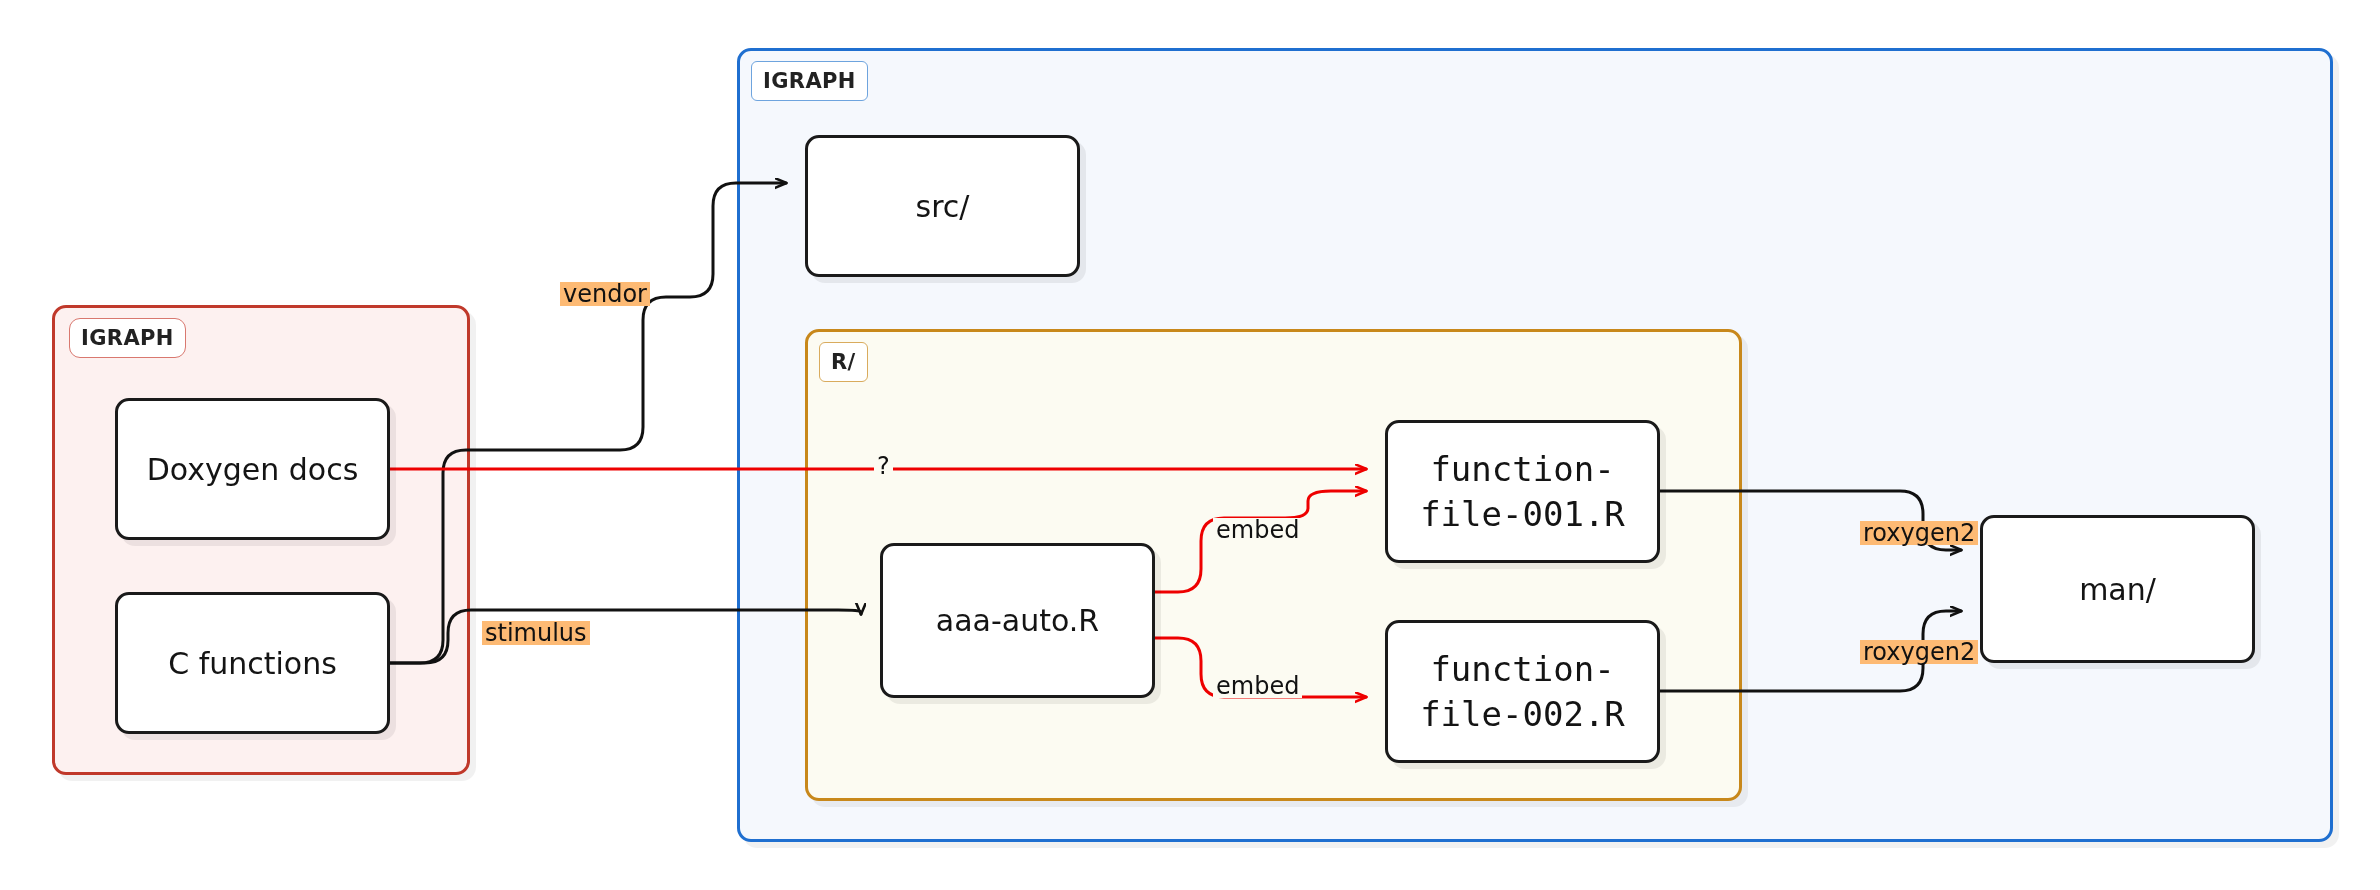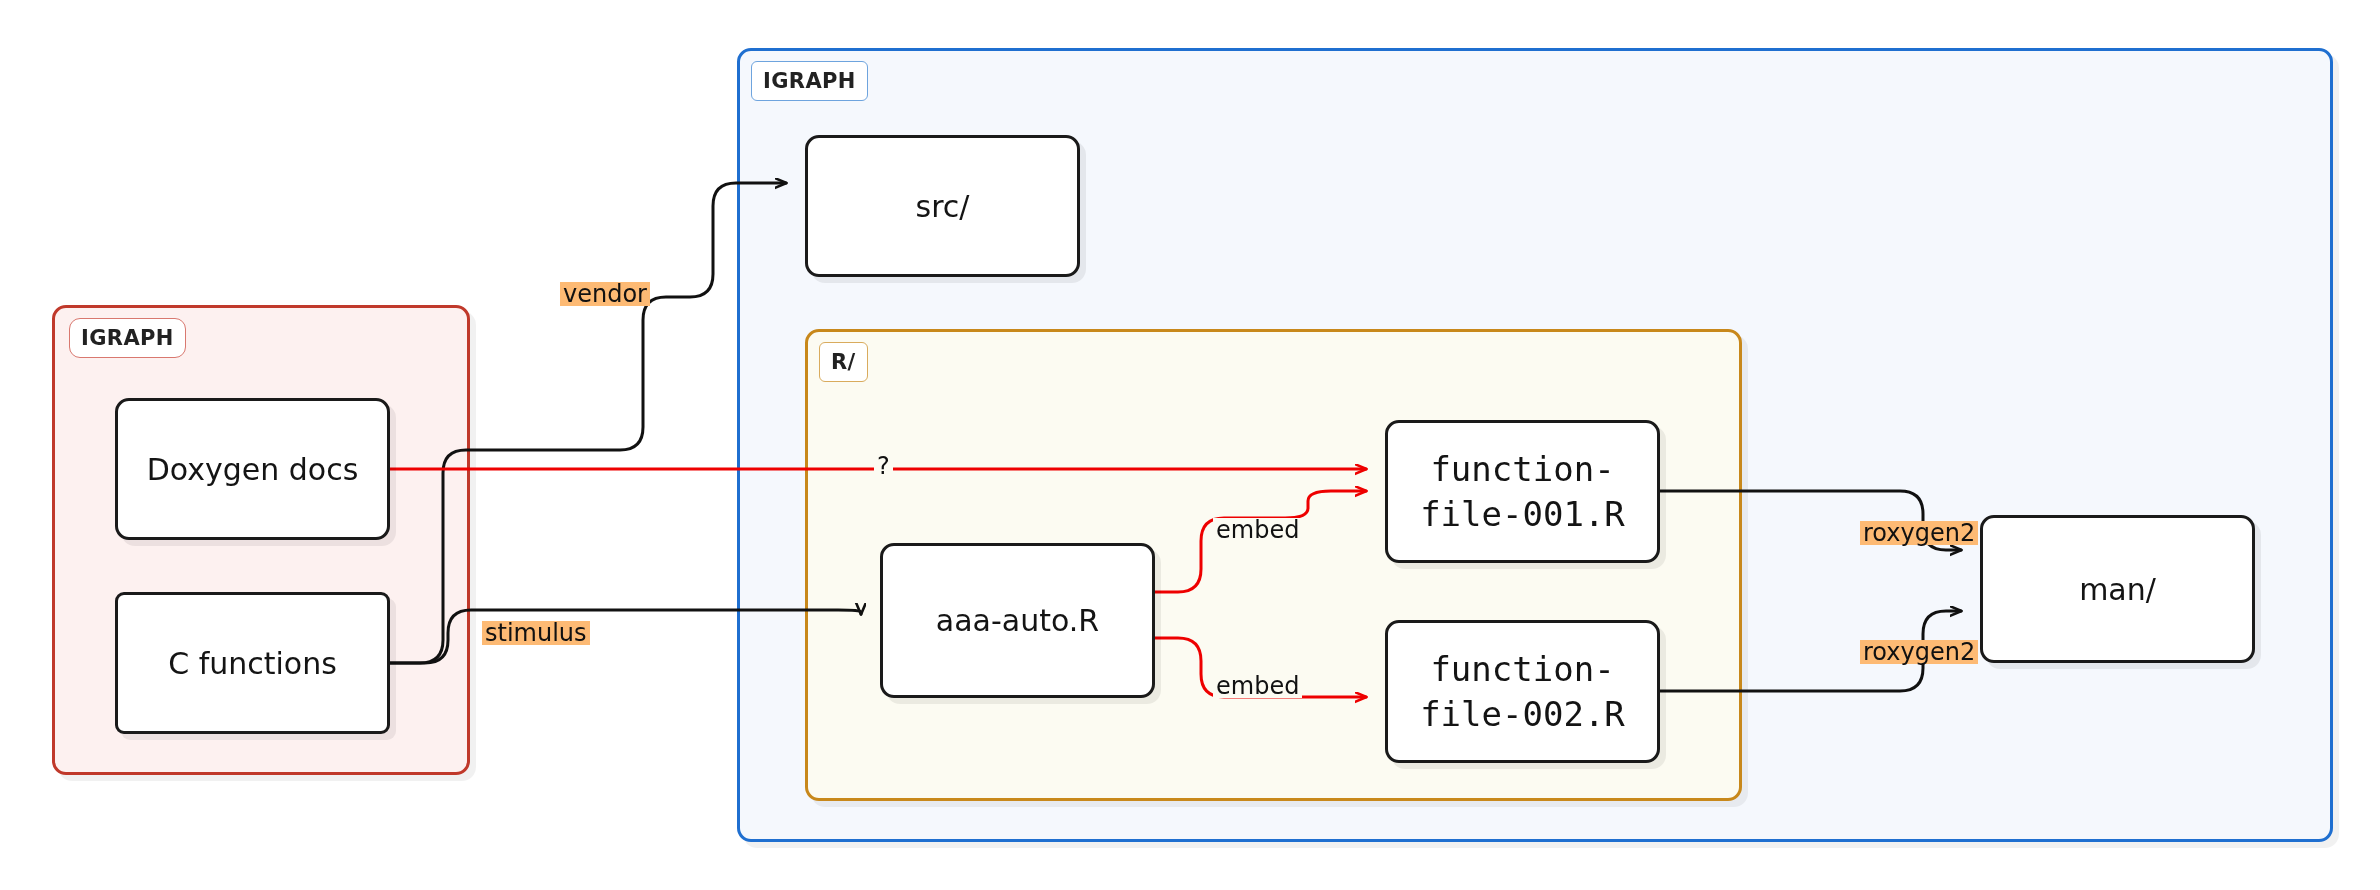--- a/index.html
+++ b/index.html
@@ -130,21 +130,21 @@
 
       <path d="M1660,691 L1900,691 Q1923,691 1923,668 L1923,634 Q1923,611 1946,611
                L1961,611" stroke="#111111" marker-end="url(#arrow-black)"></path>
     </g>
   </svg>
 
   <div id="nodes-root">
       <div class="node sans" style="left: 115px; top: 398px; width: 275px; height: 142px;">
         <span style="white-space: pre-line; text-align: center;">Doxygen docs</span>
       </div>
-      <div class="node sans" style="left: 115px; top: 592px; width: 275px; height: 142px; border-radius: 9px;">
+      <div class="node sans" style="left: 115px; top: 592px; width: 275px; height: 142px;">
         <span style="white-space: pre-line;">C functions</span>
       </div>
       <div class="node sans" style="left: 805px; top: 135px; width: 275px; height: 142px;">
         <span style="white-space: pre-line;">src/</span>
       </div>
       <div class="node sans" style="left: 880px; top: 543px; width: 275px; height: 155px; text-align: right;">
         <span style="white-space: pre-line;">aaa-auto.R</span>
       </div>
       <div class="node mono" style="left: 1385px; top: 420px; width: 275px; height: 143px;">
         <span style="white-space: pre-line;">function-

